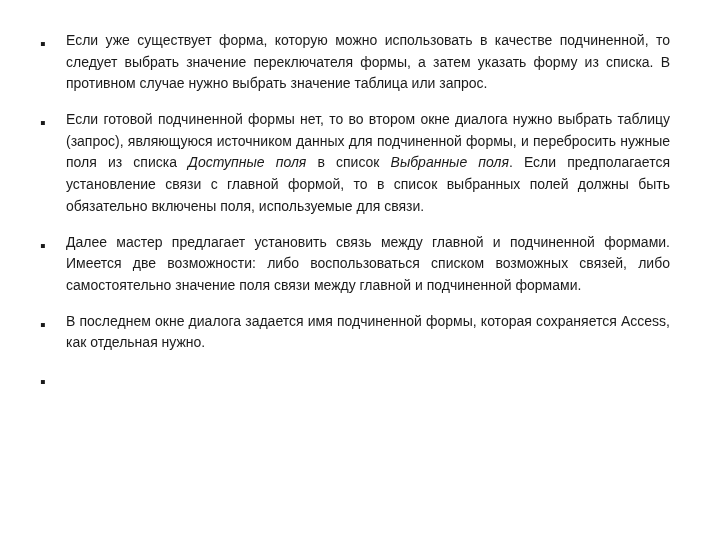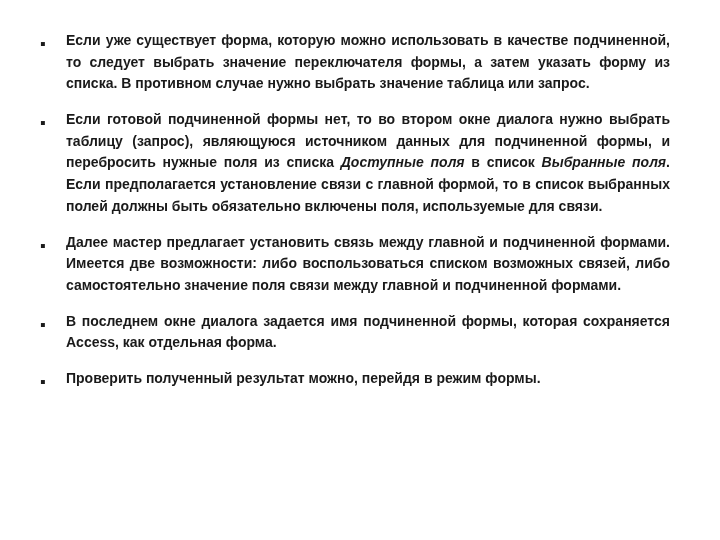--- a/index.html
+++ b/index.html
@@ -46,21 +46,20 @@
       flex-shrink: 0;
       width: 16px;
       margin-right: 10px;
       margin-top: 2px;
       font-size: 16px;
       color: #1a1a1a;
     }
 
     .bullet-text {
       flex: 1;
-      font-weight: bold;
     }
 
     .italic-text {
       font-style: italic;
     }
   </style>
 </head>
 <body>
 
 <div class="page-container">
@@ -83,25 +82,22 @@
     <li>
       <span class="bullet-icon">▪</span>
       <span class="bullet-text">
         Далее мастер предлагает установить связь между главной и подчиненной формами. Имеется две возможности: либо воспользоваться списком возможных связей, либо самостоятельно значение поля связи между главной и подчиненной формами.
       </span>
     </li>
 
     <li>
       <span class="bullet-icon">▪</span>
       <span class="bullet-text">
-        В последнем окне диалога задается имя подчиненной формы, которая сохраняется Access, как отдельная форма.
+        В последнем окне диалога задается имя подчиненной формы, которая сохраняется Access, как отдельная нужно.
       </span>
     </li>
 
     <li>
       <span class="bullet-icon">▪</span>
-      <span class="bullet-text">
-        Проверить полученный результат можно, перейдя в режим формы.
-      </span>
     </li>
 
   </ul>
 </div>
 
 </body></html>

